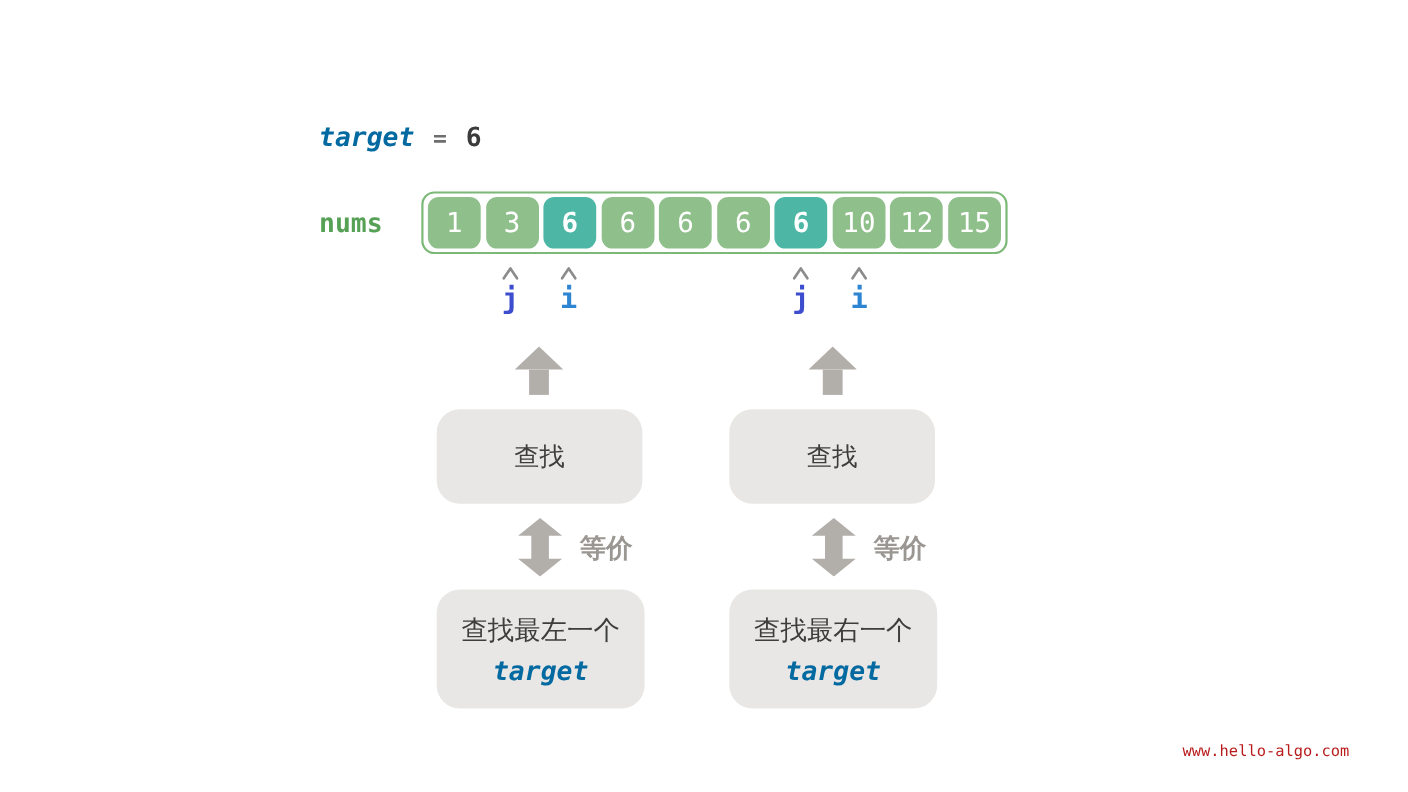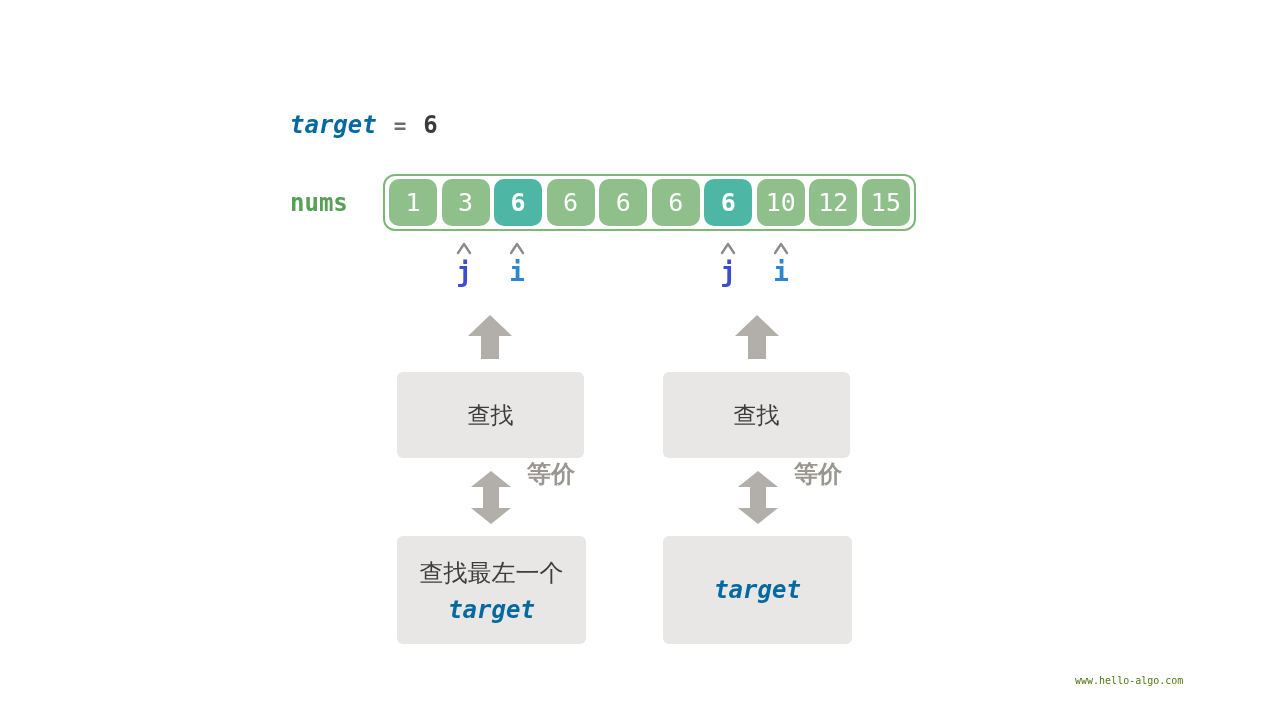--- a/index.html
+++ b/index.html
@@ -36,36 +36,36 @@
   
   .marker { width:44px; top:242px; display:flex; flex-direction:column; align-items:center; }
   .marker svg { display:block; margin-bottom:3px; }
   .ptr-label { font-family:"DejaVu Sans Mono", monospace; font-weight:bold; font-size:26px; line-height:28px; }
   .ptr-j { color:#3c4ecd; }
   .ptr-i { color:#2e86d2; }
 
   
   .up-arrow { top:315px; }
   .equiv-arrow { top:471px; }
-  .equiv-label { top:458px; color:#9a9692; font-weight:bold; font-size:24px; }
+  .equiv-label { top:482px; color:#9a9692; font-weight:bold; font-size:24px; }
 
   
   .flow-box {
-    width:187px; background:#e8e7e5; border-radius:6px;
+    width:187px; background:#e8e7e5; border-radius:21px;
     display:flex; flex-direction:column; align-items:center; justify-content:center; gap:7px;
   }
   .mid-box { top:372px; height:86px; }
   .bot-box { top:536px; width:189px; height:108px; }
   .cn-line { color:#3d3d3d; font-size:23px; }
   .bot-box .cn-line { font-size:24px; }
   .expr { font-family:"DejaVu Sans Mono", monospace; font-weight:bold; font-size:24px; white-space:pre; color:#3b3b3b; }
   .expr .kw { font-size:24px; }
 
   
-  .watermark { left:1075px; top:675px; color:#4d7c0f; font-size:10px; }
+  .watermark { left:1075px; top:675px; color:#b91c1c; font-size:14px; }
 </style>
 </head>
 <body>
 
 <div class="abs target-line mono">
   <span class="kw">target</span>
   <span class="eq">=</span>
   <span class="val">6</span>
 </div>
 
@@ -137,16 +137,17 @@
   <polygon points="0,37 20,53 40,37" fill="#b2afab"></polygon>
   <rect x="12" y="15" width="16" height="23" fill="#b2afab"></rect>
 </svg>
 <div class="abs equiv-label" style="left:794px;">等价</div>
 
 <div class="abs flow-box bot-box" style="left:397px;">
   <div class="cn-line">查找最左一个</div>
   <div class="expr"><span class="kw">target</span></div>
 </div>
 <div class="abs flow-box bot-box" style="left:663px;">
+  <div class="cn-line">查找最右一个</div>
   <div class="expr"><span class="kw">target</span></div>
 </div>
 
 <div class="abs watermark mono">www.hello-algo.com</div>
 
 </body></html>

